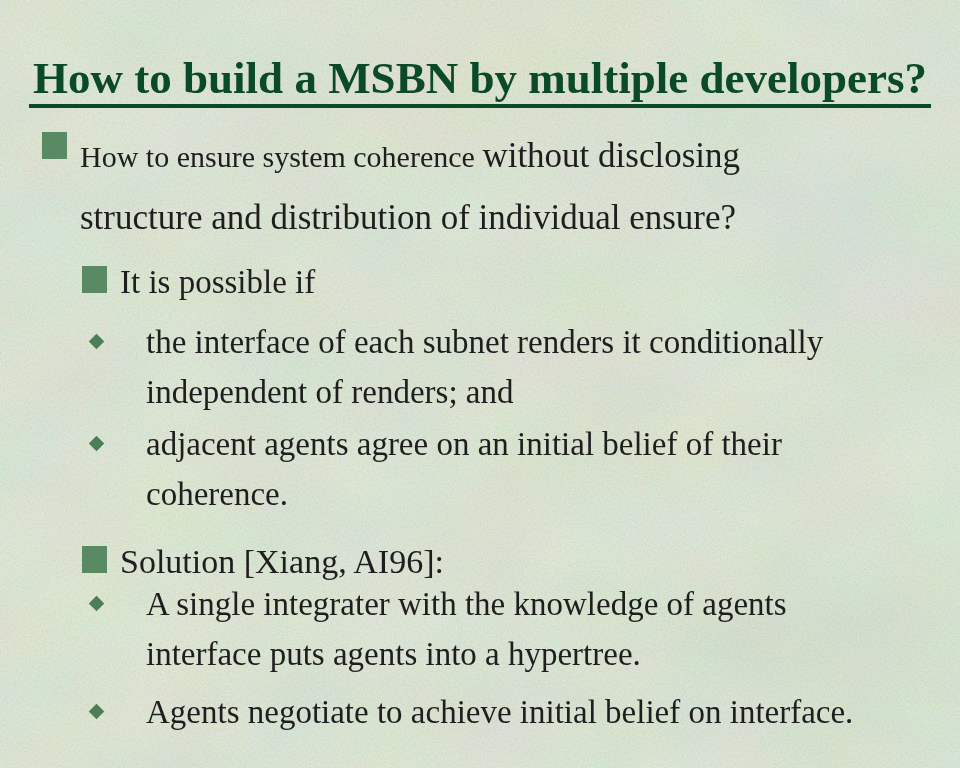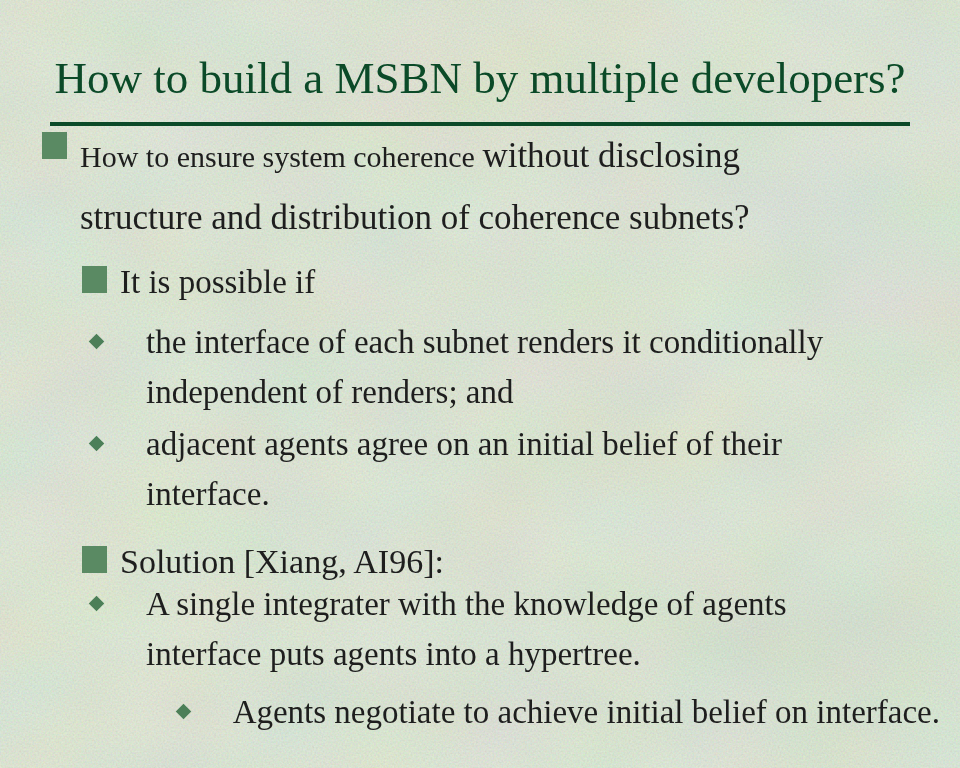--- a/index.html
+++ b/index.html
@@ -31,24 +31,24 @@
 
   .title-wrap {
     position: absolute; top: 53px; left: 0; right: 0;
     text-align: center;
     line-height: 50px;
     white-space: nowrap;
   }
   .title-text {
     display: inline-block;
     font-size: 45px;
-    font-weight: normal;
+    font-weight: bold;
     color: var(--title, #0b4a28);
     border-bottom: 4px solid var(--title, #0b4a28);
-    padding: 0 4px 19px 4px;
+    padding: 0 4px 1px 4px;
   }
 
   .row {
     position: absolute; left: 42px; right: 20px;
     display: flex; align-items: flex-start;
     color: var(--body-text, #1e1e1e);
     white-space: nowrap;
   }
   .row .txt { flex: 0 0 auto; }
 
@@ -72,21 +72,21 @@
   .b1 .lead { font-size: 30px; }
   .b1 .emph { font-size: 35px; }
 
   .r-b1 { top: 128px; }
   .r-b2 { top: 262px; }
   .r-s1 { top: 317px; }
   .r-s2 { top: 419px; }
   .r-b3 { top: 542px; }
   .r-b3 .txt { font-size: 34px; }
   .r-s3 { top: 579px; }
-  .r-s4 { top: 687px; justify-content: flex-end; }
+  .r-s4 { top: 687px; }
 </style>
 </head>
 <body>
 
 <div class="slide">
 
   <div class="blobs"></div>
 
   <svg class="texture" width="960" height="768" aria-hidden="true">
     <filter id="patches" x="0" y="0" width="100%" height="100%">
@@ -112,21 +112,21 @@
   </svg>
 
   <div class="title-wrap">
     <span class="title-text">How to build a MSBN by multiple developers?</span>
   </div>
 
   <div class="row b1 r-b1">
     <span class="sq"></span>
     <div class="txt">
       <div class="line"><span class="lead">How to ensure system coherence </span><span class="emph">without disclosing</span></div>
-      <div class="line emph">structure and distribution of coherence subnets?</div>
+      <div class="line emph">structure and distribution of individual ensure?</div>
     </div>
   </div>
 
   <div class="row lvl1 r-b2">
     <span class="sq"></span>
     <div class="txt">It is possible if</div>
   </div>
 
   <div class="row lvl2 r-s1">
     <span class="dia-wrap">
@@ -137,21 +137,21 @@
       <div class="line">independent of renders; and</div>
     </div>
   </div>
 
   <div class="row lvl2 r-s2">
     <span class="dia-wrap">
         <span class="dia"></span>
       </span>
     <div class="txt">
       <div class="line">adjacent agents agree on an initial belief of their</div>
-      <div class="line">interface.</div>
+      <div class="line">coherence.</div>
     </div>
   </div>
 
   <div class="row lvl1 r-b3">
     <span class="sq"></span>
     <div class="txt">Solution [Xiang, AI96]:</div>
   </div>
 
   <div class="row lvl2 r-s3">
     <span class="dia-wrap">

